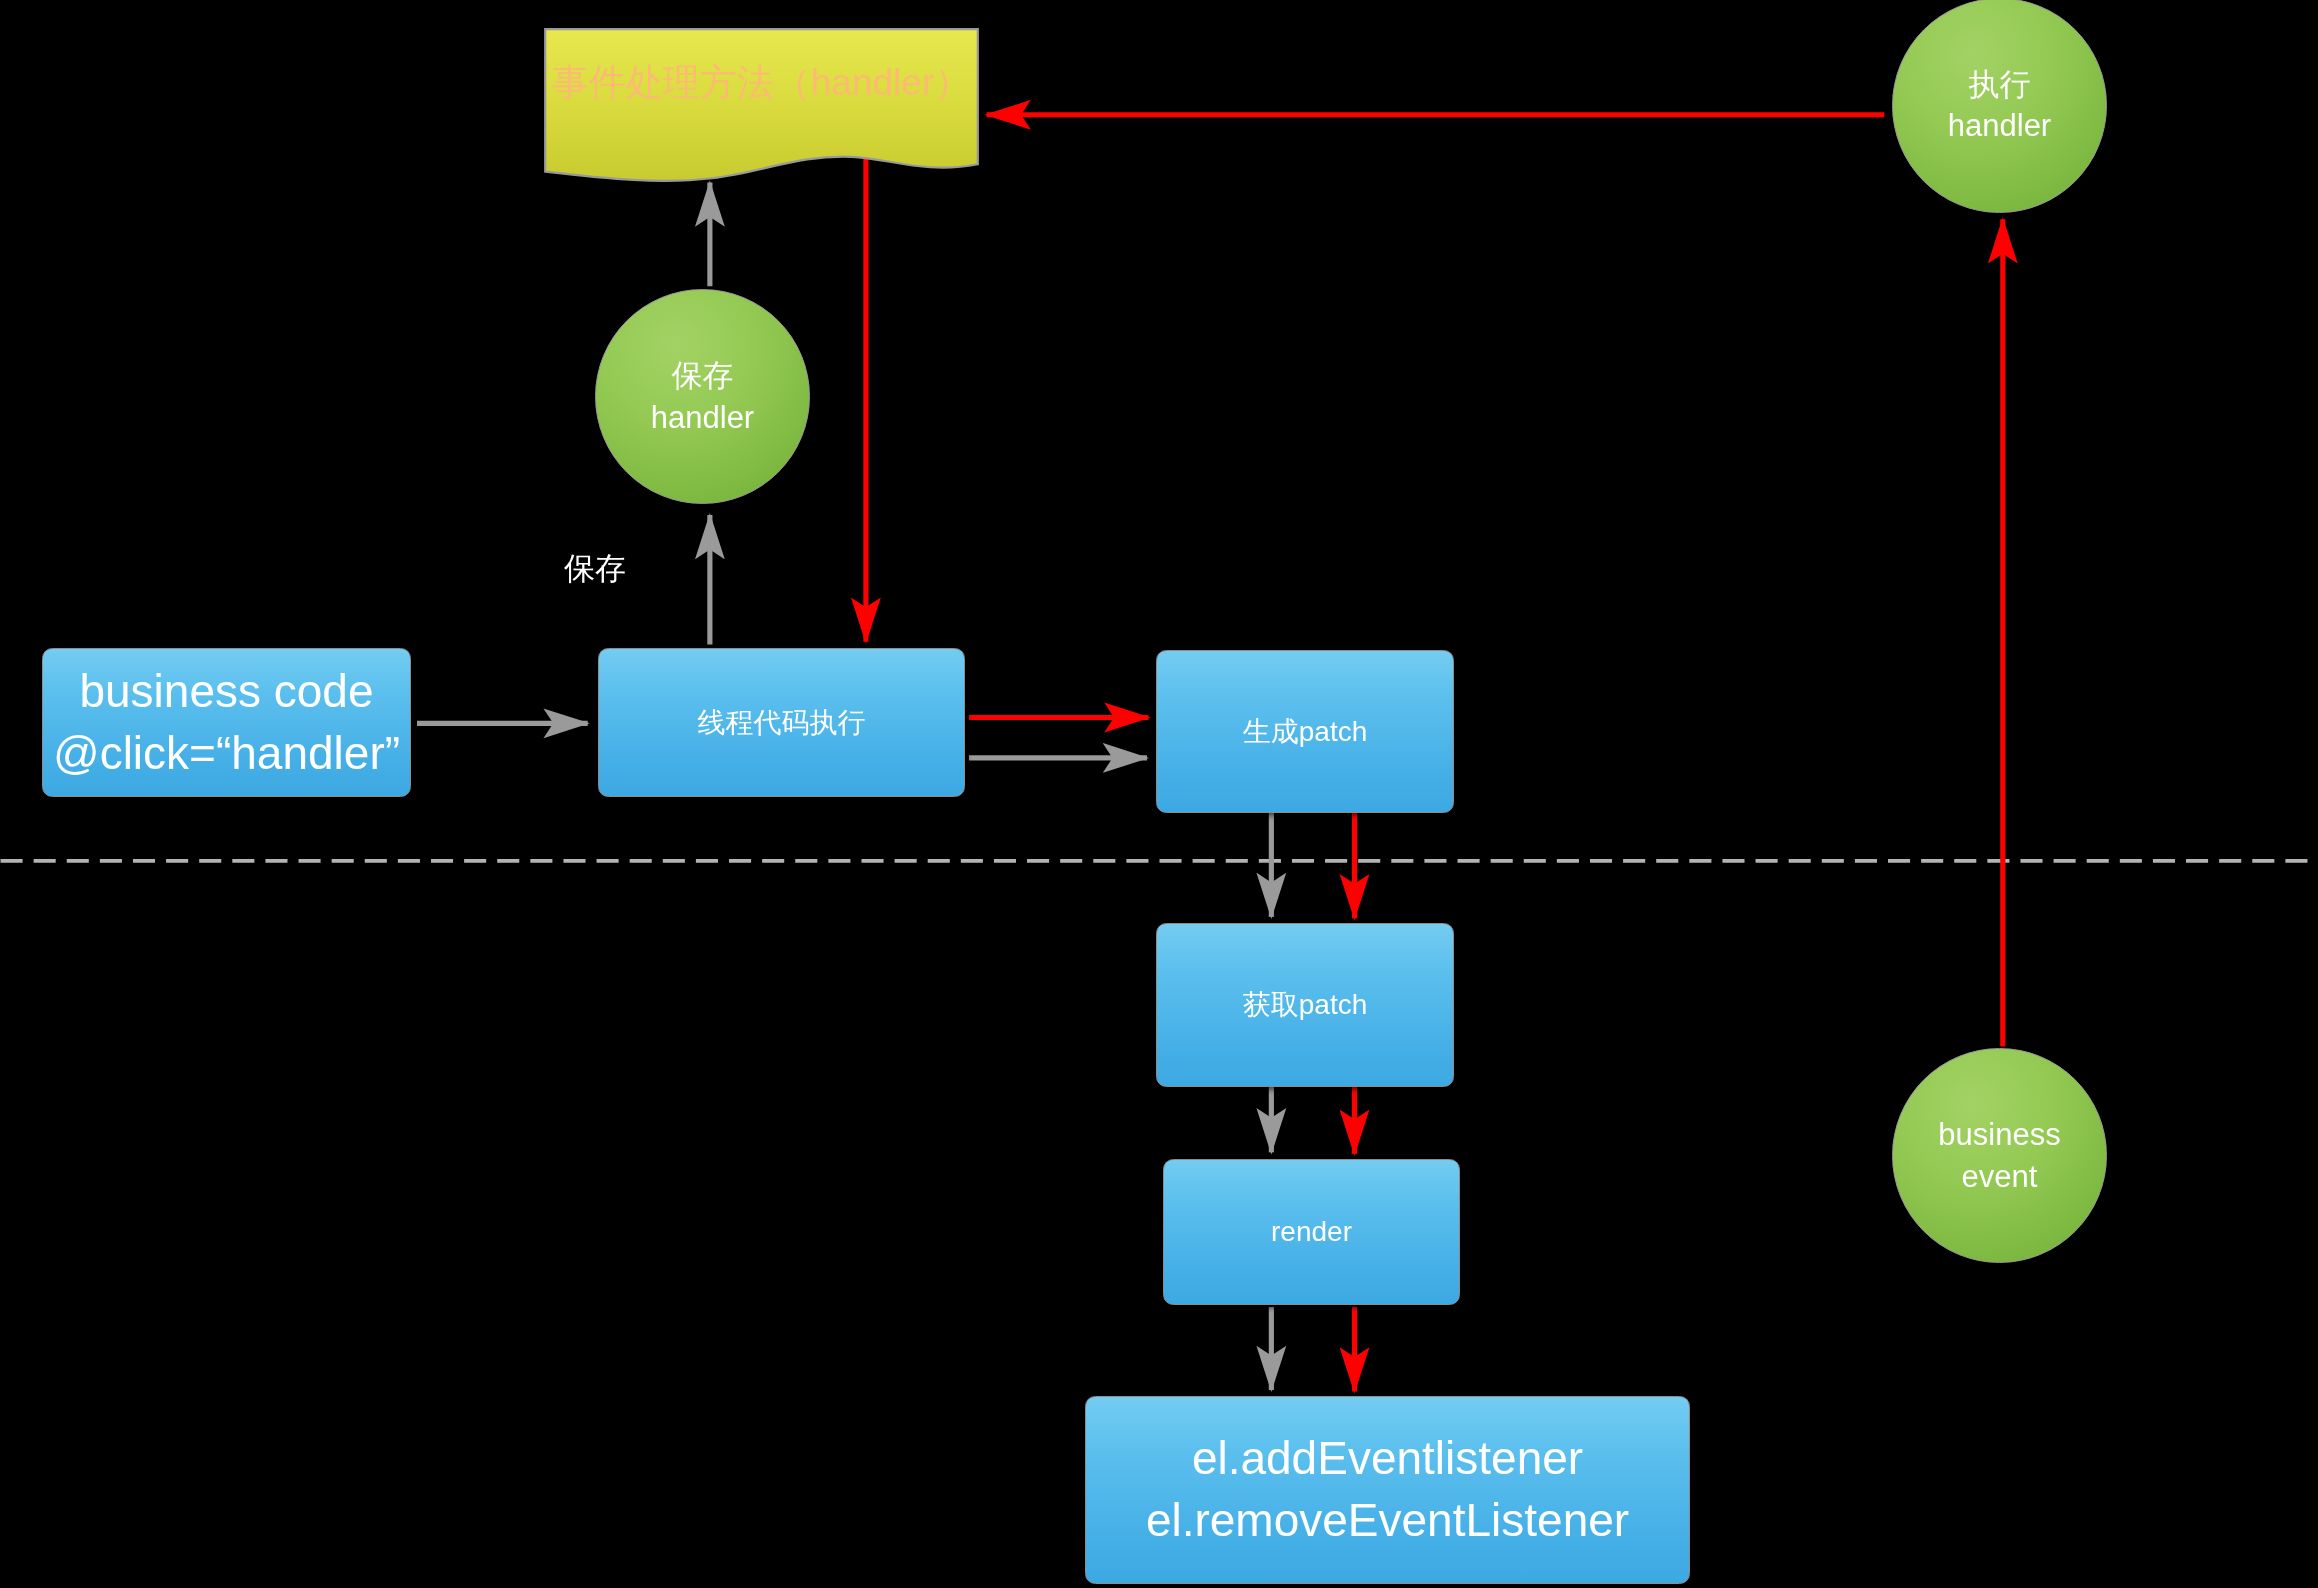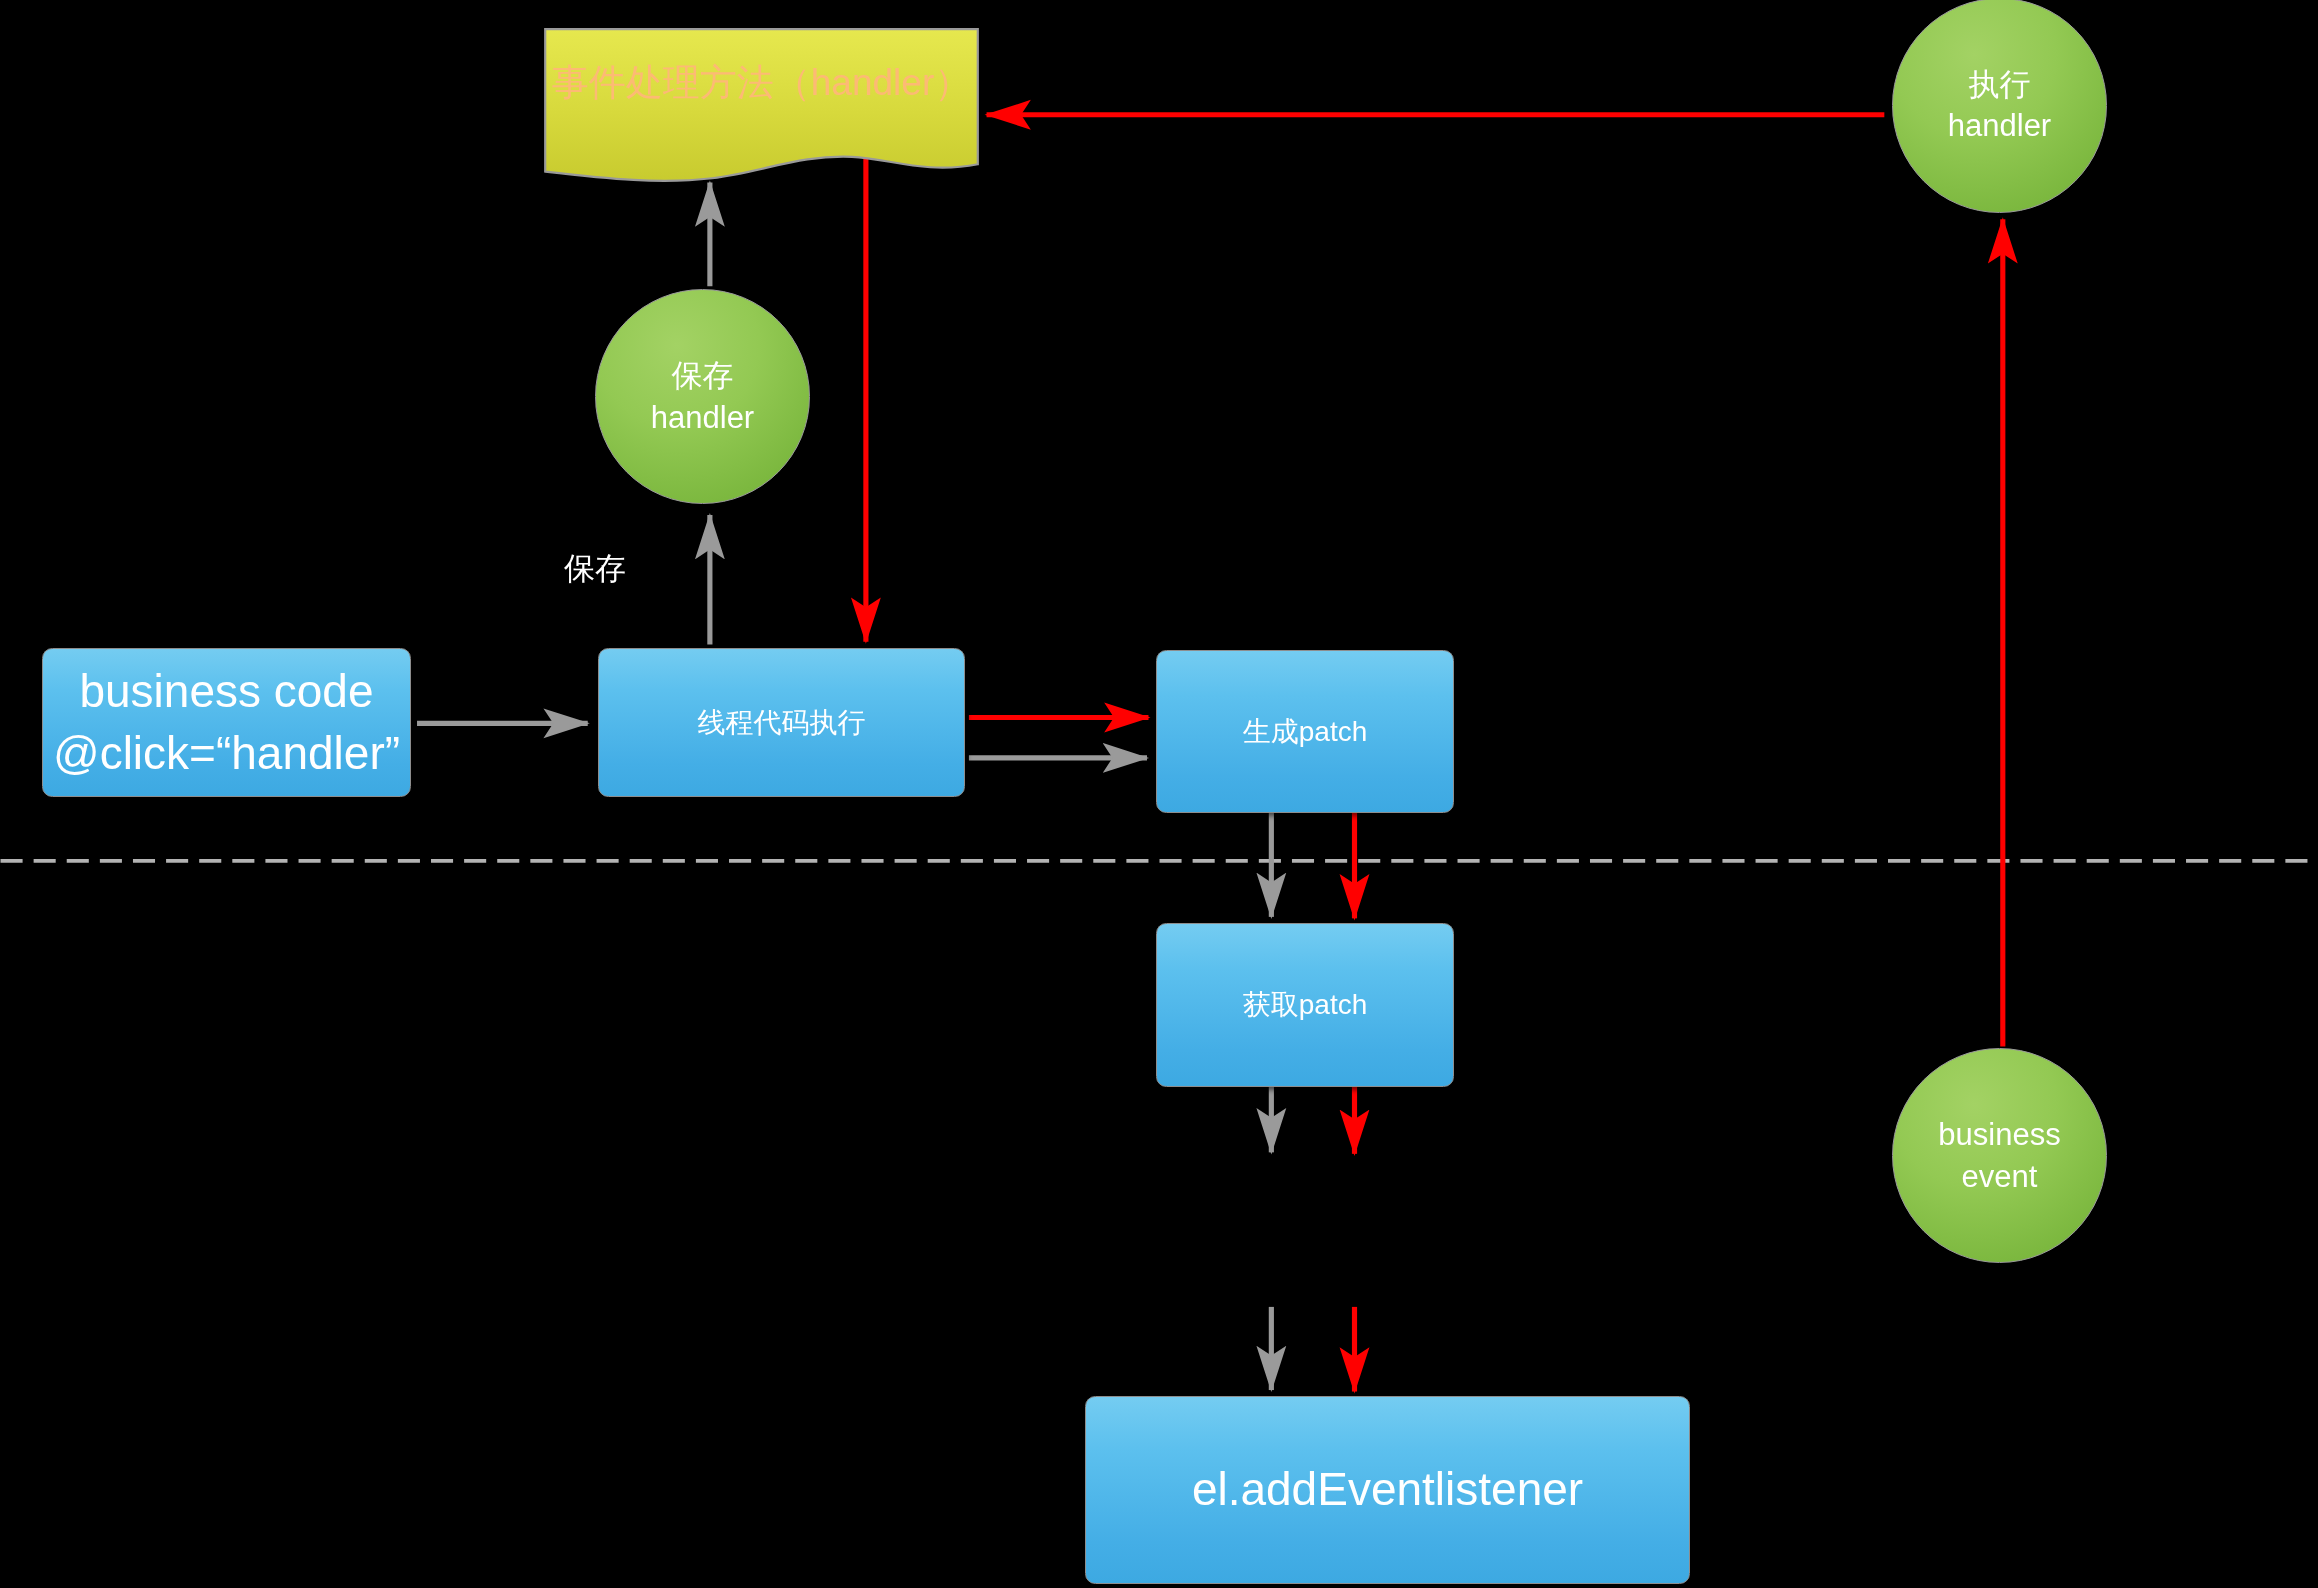--- a/index.html
+++ b/index.html
@@ -168,19 +168,23 @@
   </div>
 
   <div class="node box" style="left:1156px; top:650px; width:298px; height:163px;">
     <span>生成patch</span>
   </div>
 
   <div class="node box" style="left:1156px; top:923px; width:298px; height:164px;">
     <span>获取patch</span>
   </div>
 
+  <div class="node box" style="left:1163px; top:1159px; width:297px; height:146px;">
+    <span>render</span>
+  </div>
 
   <div class="node box two-line" style="left:1058px; top:1396px; width:605px; height:188px;margin-left:27px;">
     <span>el.addEventlistener</span>
+    <span>el.removeEventListener</span>
   </div>
 
 </div>
 
 
 </body></html>

